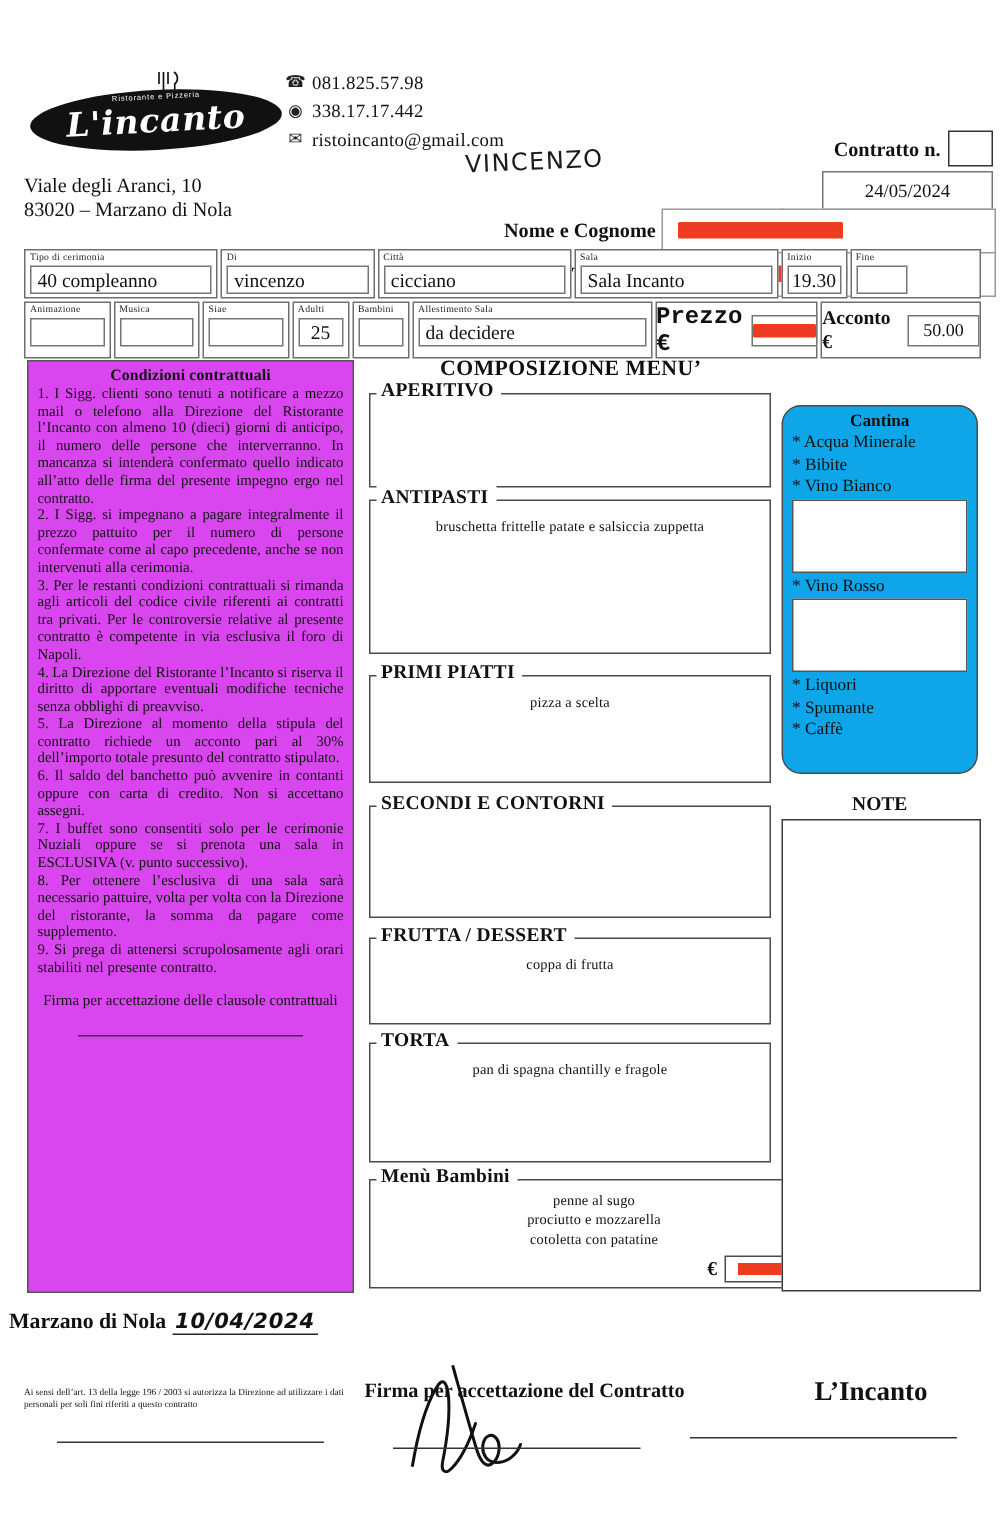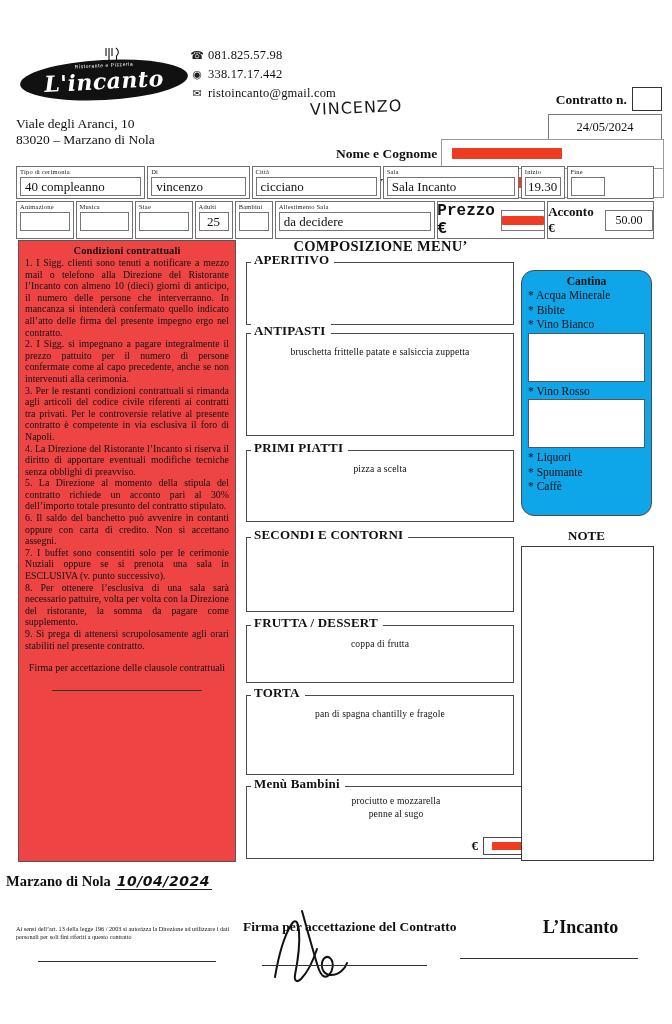--- a/index.html
+++ b/index.html
@@ -84,21 +84,21 @@
   .price-lbl{font-weight:700;font-size:16px;font-family:Liberation Mono, monospace;}
   .price-box{
     border:1px solid #767676;background:#fff;height:19px;width:56px;margin-left:6px;
     display:flex;align-items:center;justify-content:center;font-size:12px;
   }
   .acconto-lbl{font-weight:700;font-size:13px;}
 
   
   .cond{
     position:absolute;left:18px;top:240px;width:218px;height:622px;
-    border:1px solid #555;background:#ef4444;box-sizing:border-box;padding:4px 6px 0 6px;
+    border:1px solid #555;background:#d946ef;box-sizing:border-box;padding:4px 6px 0 6px;
   }
   .cond h3{margin:0 0 1px 0;text-align:center;font-size:10.5px;font-weight:700;letter-spacing:.1px;}
   .cond p{margin:0;font-size:9.9px;line-height:11.6px;text-align:justify;text-justify:inter-word;}
   .firma-c{margin-top:11px;text-align:center;font-size:10px;line-height:12px;}
   .firma-line{margin:16px auto 0 auto;width:150px;border-bottom:1.6px solid #333;}
 
   
   .menu-title{position:absolute;left:248px;top:238px;width:265px;text-align:center;font-weight:700;font-size:14.5px;letter-spacing:.3px;}
   .fieldset{
     position:absolute;border:1px solid #4a4a4a;background:#fff;box-sizing:border-box;
@@ -316,22 +316,23 @@
   <div class="fieldset" style="left:246px;top:695px;width:268px;height:80px">
     <span class="fs-legend">TORTA</span>
     <div class="fs-body">
       <div>pan di spagna chantilly e fragole</div>
     </div>
   </div>
 
   <div class="fieldset" style="left:246px;top:786px;width:300px;height:73px">
     <span class="fs-legend">Menù Bambini</span>
     <div class="fs-body" style="line-height:13px;padding-top:7px">
+      <div>penne al sugo</div>
       <div>prociutto e mozzarella</div>
-      <div>penne al sugo</div>
+      <div>cotoletta con patatine</div>
     </div>
     <div class="euro-row">
       <span class="euro-sym">€</span>
       <span class="euro-box">
         <span class="euro-red"></span>
       </span>
     </div>
   </div>
 
   <div class="cantina">

